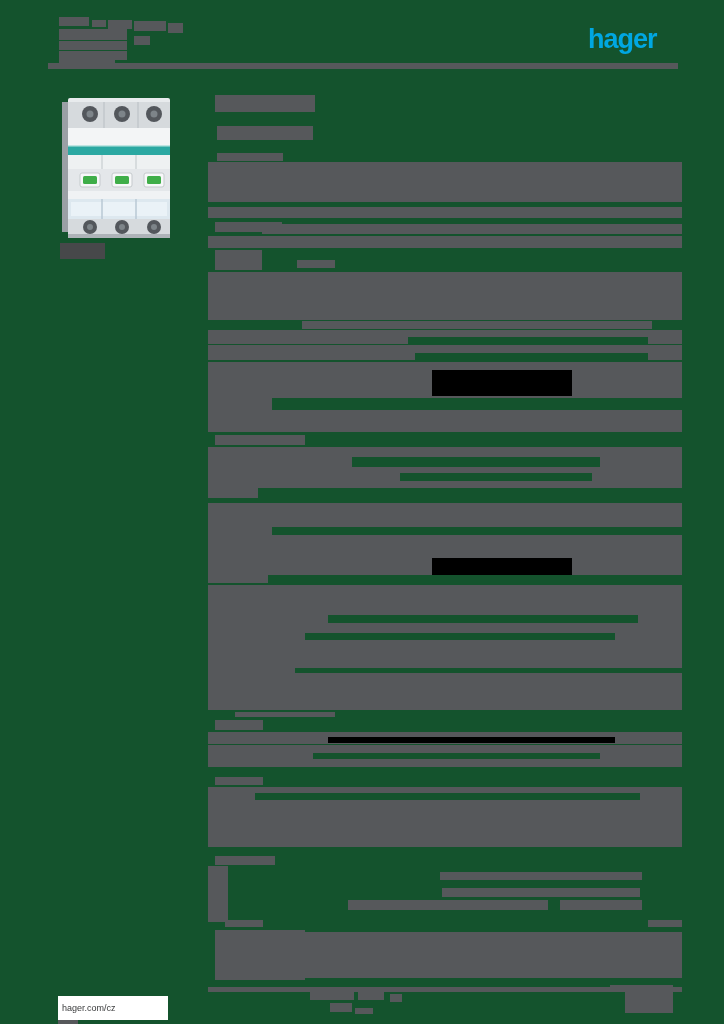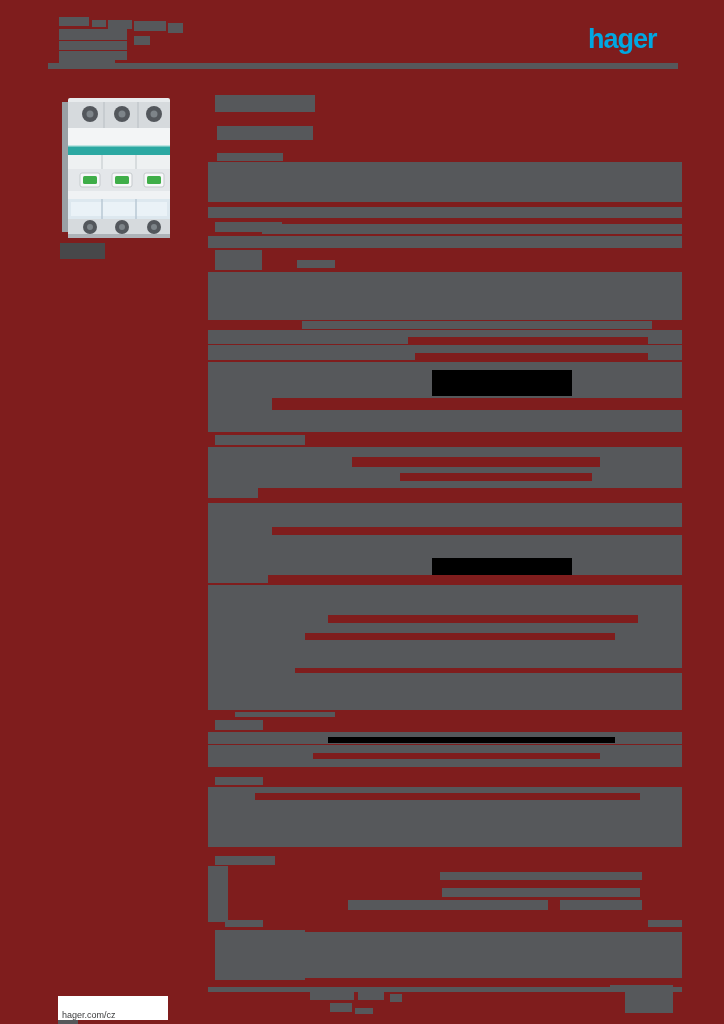--- a/index.html
+++ b/index.html
@@ -3,32 +3,32 @@
 <meta charset="utf-8">
 <style>
   html,body{margin:0;padding:0;}
   body{
     width:724px;height:1024px;
     background:#000;
     position:relative;
     overflow:hidden;
     font-family:"Liberation Sans", sans-serif;
   }
-  .page{position:absolute;left:0;top:0;width:724px;height:1024px;background:#7f1d1d;}
+  .page{position:absolute;left:0;top:0;width:724px;height:1024px;background:#14532d;}
   .rb{position:absolute;}
   .logo{
     position:absolute;left:588px;top:24px;width:92px;height:32px;
     font-size:27px;font-weight:bold;letter-spacing:-1px;
     color:#00A7E1;line-height:30px;
     filter:blur(0.6px);
   }
   .product-photo{position:absolute;left:62px;top:96px;width:112px;height:142px;}
   .footer-box{
     position:absolute;left:58px;top:996px;width:110px;height:24px;
-    background:#ffffff;display:flex;align-items:flex-end;
+    background:#ffffff;display:flex;align-items:center;
   }
   .footer-box a{
     font-size:9px;color:#3a3b3c;text-decoration:none;
     padding-left:4px;font-family:"Liberation Sans", sans-serif;
   }
 </style>
 </head>
 <body>
 
 <div class="page">

